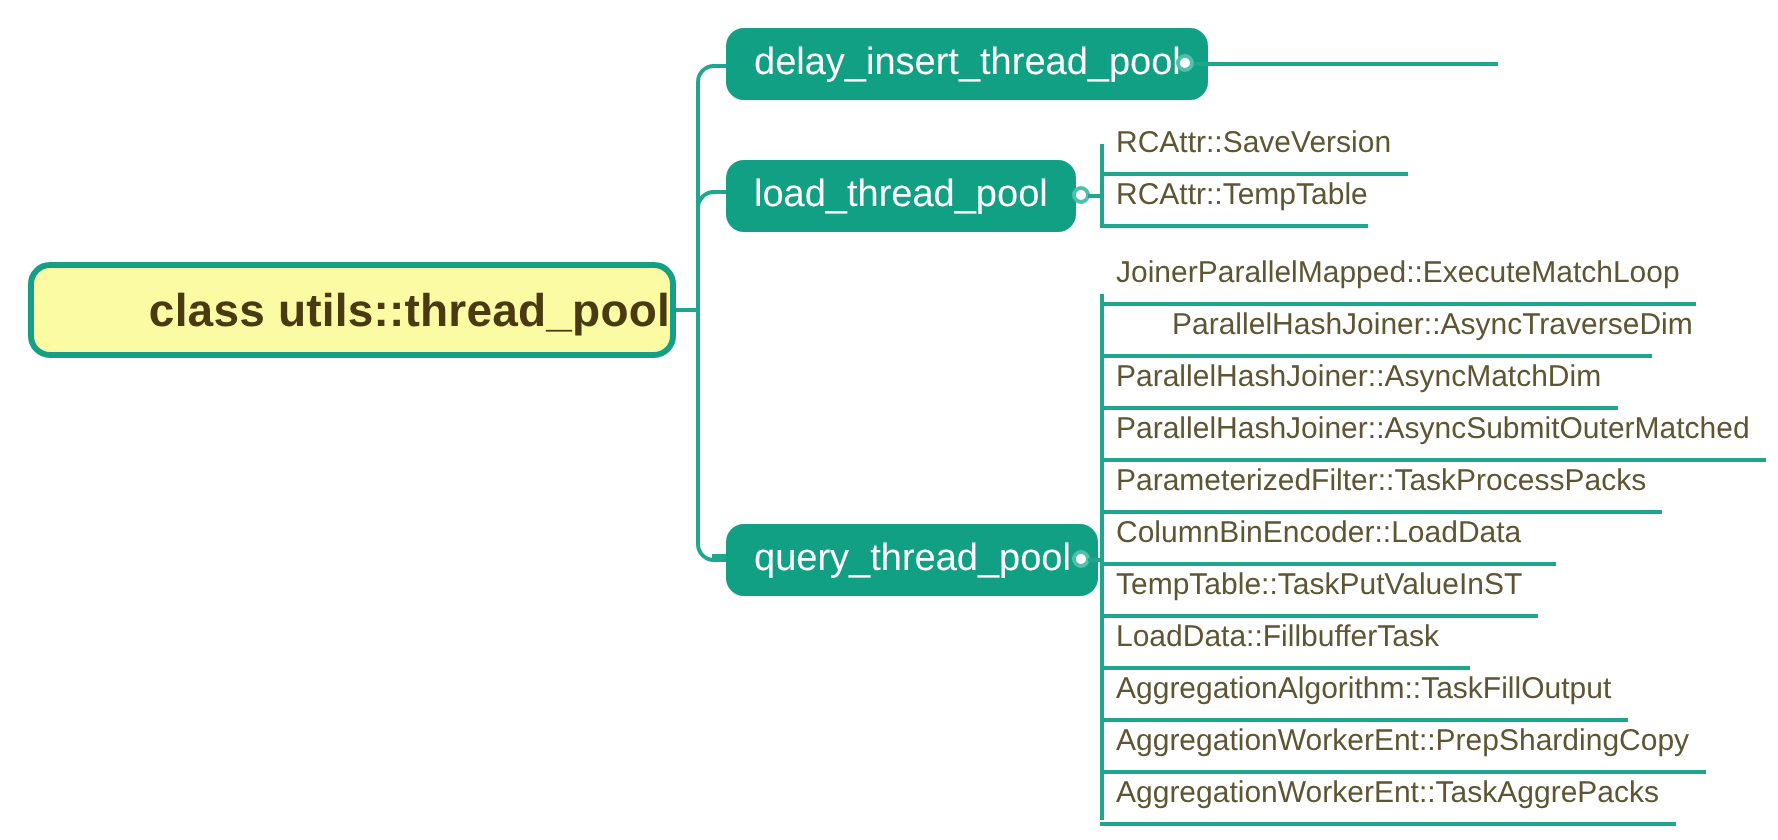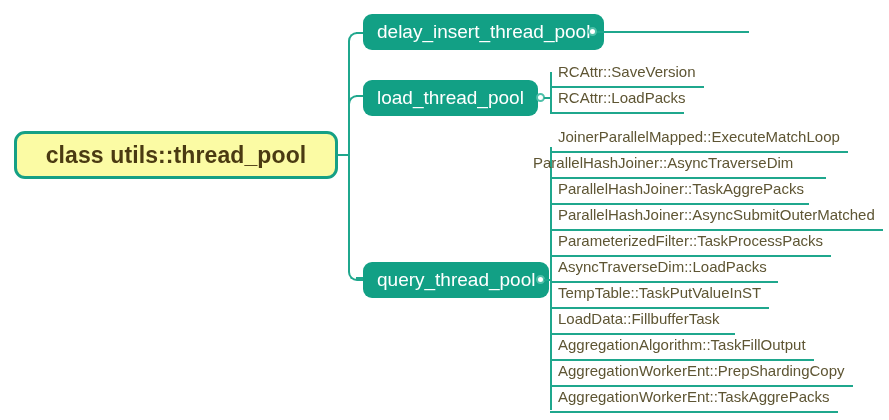--- a/index.html
+++ b/index.html
@@ -25,21 +25,21 @@
     left: 14px;
     top: 131px;
     width: 324px;
     height: 48px;
     box-sizing: border-box;
     background: #fbfba4;
     border: 3px solid #15a085;
     border-radius: 11px;
     display: flex;
     align-items: center;
-    justify-content: center;
+    justify-content: flex-end;
   }
   .root-node .root-label {
     font-size: 23px;
     font-weight: bold;
     color: #4a3a12;
     letter-spacing: 0.1px;
     white-space: nowrap;
   }
 
   
@@ -145,43 +145,43 @@
     <span class="branch-label">load_thread_pool</span>
   </div>
   <div class="dot" style="left:536px; top:93px;"></div>
   <div class="hline" style="left:544px; top:97px; width:8px;"></div>
 
   <div class="vline" style="left:550px; top:72px; height:42px;"></div>
 
   <div class="leaf" style="left:550px; top:61px;">RCAttr::SaveVersion</div>
   <div class="leaf-underline" style="left: 550px; top: 86px; width: 154px;"></div>
 
-  <div class="leaf" style="left:550px; top:87px;">RCAttr::LoadPacks</div>
+  <div class="leaf" style="left:550px; top:87px;">RCAttr::TempTable</div>
   <div class="leaf-underline" style="left: 550px; top: 112px; width: 134px;"></div>
 
   <div class="branch-node" style="left:363px; top:262px;justify-content:center;">
     <span class="branch-label">query_thread_pool</span>
   </div>
   <div class="dot" style="left:536px; top:275px;"></div>
   <div class="hline" style="left:544px; top:279px; width:8px;"></div>
 
   <div class="vline" style="left:550px; top:147px; height:263px;"></div>
 
   <div id="branch3-leaves">
       <div class="leaf" style="left: 550px; top: 126px;">JoinerParallelMapped::ExecuteMatchLoop</div>
       <div class="leaf-underline" style="left: 550px; top: 151px; width: 298px;"></div>
-      <div class="leaf" style="left: 525px; top: 152px;">ParallelHashJoiner::AsyncTraverseDim</div>
+      <div class="leaf" style="left: 578px; top: 152px;">ParallelHashJoiner::AsyncTraverseDim</div>
       <div class="leaf-underline" style="left: 550px; top: 177px; width: 276px;"></div>
-      <div class="leaf" style="left: 550px; top: 178px;">ParallelHashJoiner::TaskAggrePacks</div>
+      <div class="leaf" style="left: 550px; top: 178px;">ParallelHashJoiner::AsyncMatchDim</div>
       <div class="leaf-underline" style="left: 550px; top: 203px; width: 259px;"></div>
       <div class="leaf" style="left: 550px; top: 204px;">ParallelHashJoiner::AsyncSubmitOuterMatched</div>
       <div class="leaf-underline" style="left: 550px; top: 229px; width: 333px;"></div>
       <div class="leaf" style="left: 550px; top: 230px;">ParameterizedFilter::TaskProcessPacks</div>
       <div class="leaf-underline" style="left: 550px; top: 255px; width: 281px;"></div>
-      <div class="leaf" style="left: 550px; top: 256px;">AsyncTraverseDim::LoadPacks</div>
+      <div class="leaf" style="left: 550px; top: 256px;">ColumnBinEncoder::LoadData</div>
       <div class="leaf-underline" style="left: 550px; top: 281px; width: 228px;"></div>
       <div class="leaf" style="left: 550px; top: 282px;">TempTable::TaskPutValueInST</div>
       <div class="leaf-underline" style="left: 550px; top: 307px; width: 219px;"></div>
       <div class="leaf" style="left: 550px; top: 308px;">LoadData::FillbufferTask</div>
       <div class="leaf-underline" style="left: 550px; top: 333px; width: 185px;"></div>
       <div class="leaf" style="left: 550px; top: 334px;">AggregationAlgorithm::TaskFillOutput</div>
       <div class="leaf-underline" style="left: 550px; top: 359px; width: 264px;"></div>
       <div class="leaf" style="left: 550px; top: 360px;">AggregationWorkerEnt::PrepShardingCopy</div>
       <div class="leaf-underline" style="left: 550px; top: 385px; width: 303px;"></div>
       <div class="leaf" style="left: 550px; top: 386px;">AggregationWorkerEnt::TaskAggrePacks</div>

